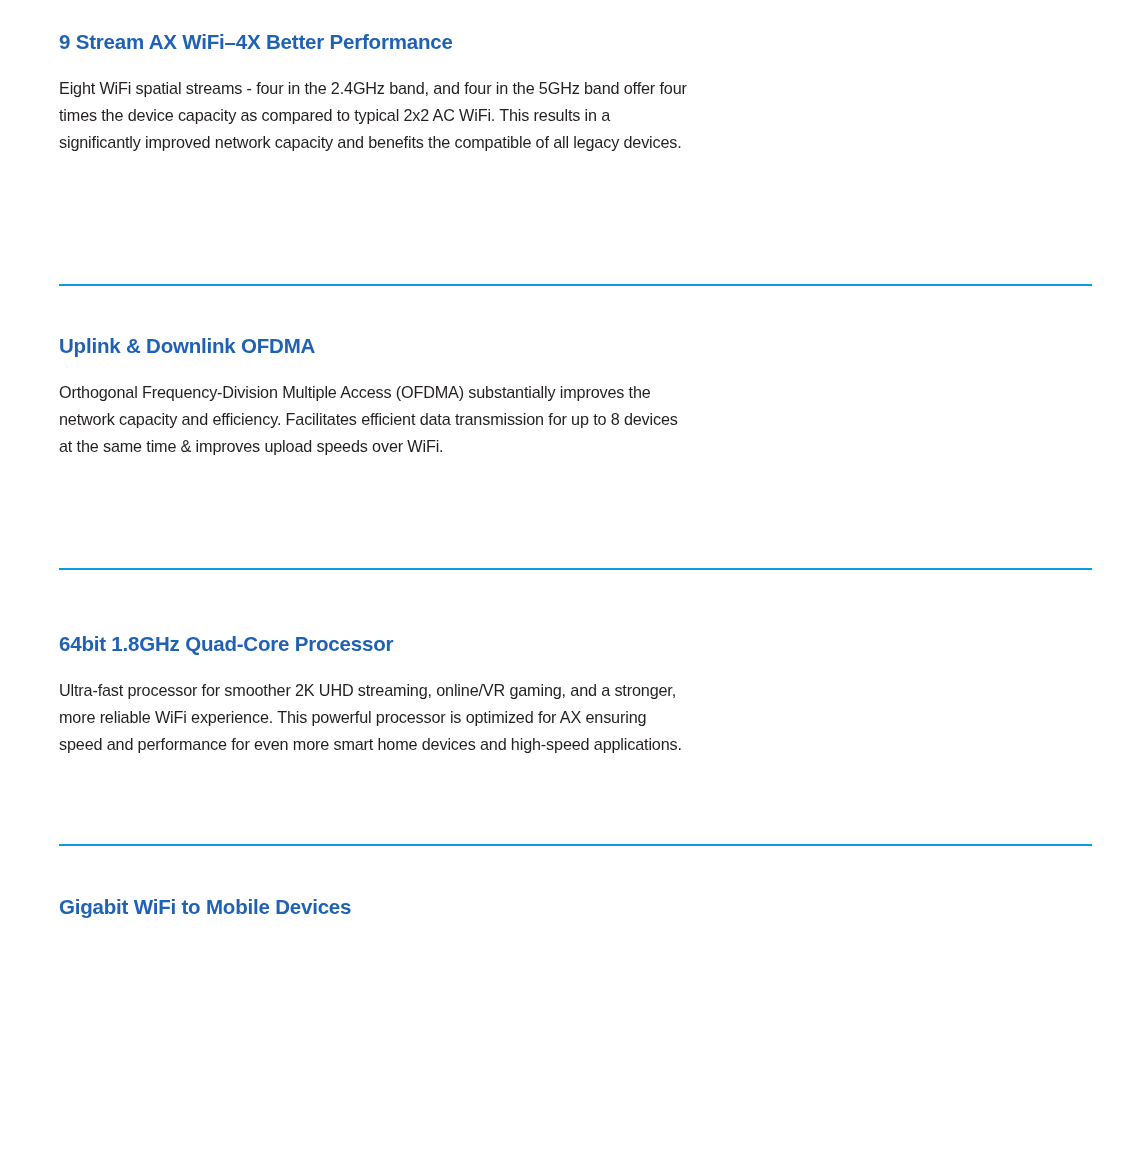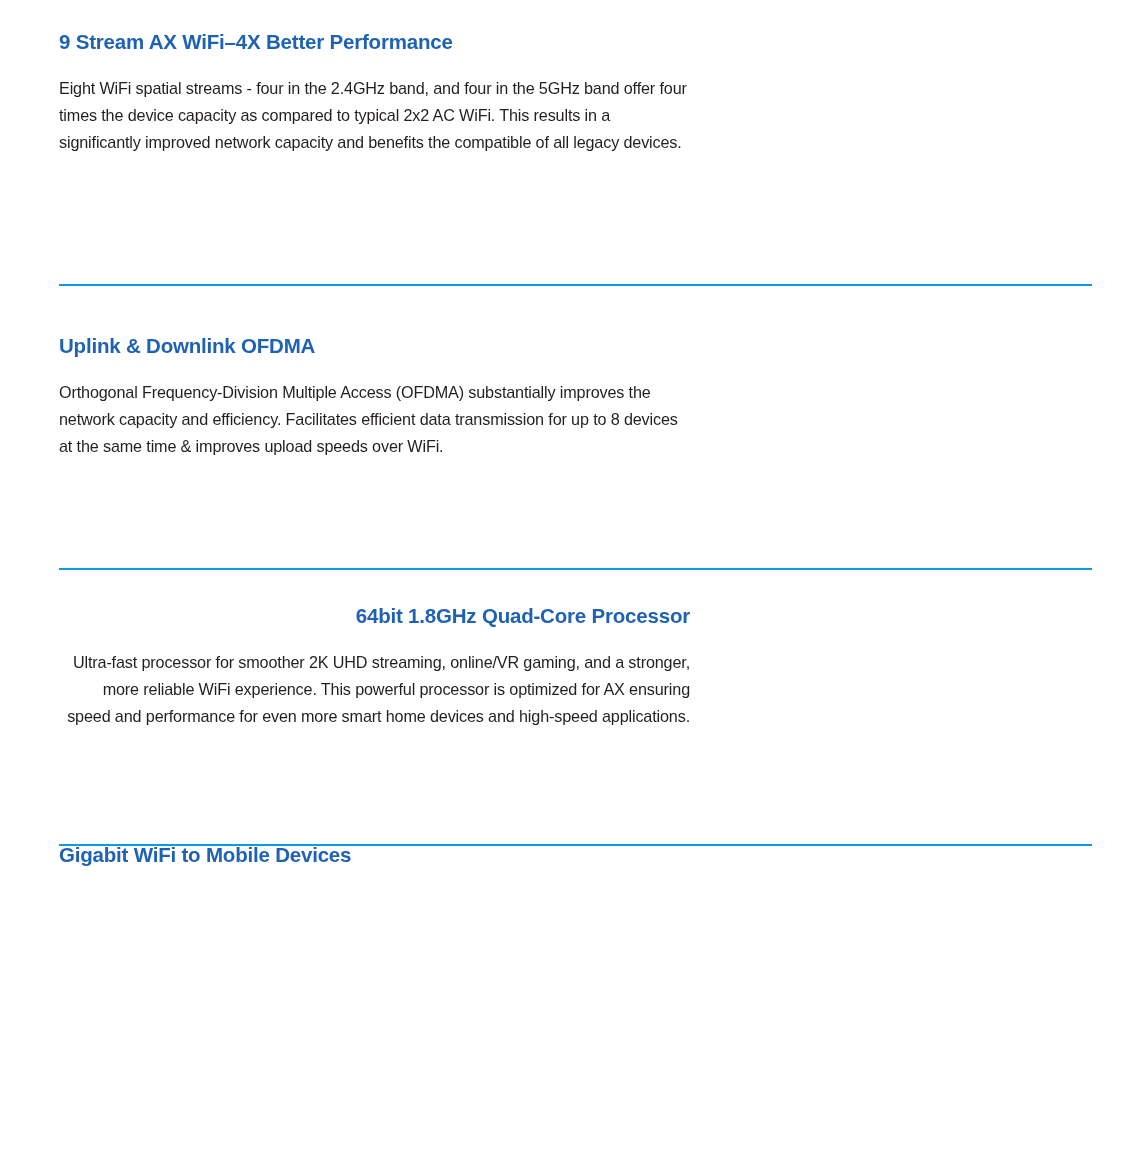--- a/index.html
+++ b/index.html
@@ -66,22 +66,22 @@
     position: absolute;
     left: 59px;
     width: 1033px;
     height: 2px;
     background: #0b9ae5;
   }
 
   
   #sec-1 { position: absolute; left: 0; top: 30px;  width: 1143px; }
   #sec-2 { position: absolute; left: 0; top: 334px; width: 1031px; }
-  #sec-3 { position: absolute; left: 0; top: 604px; width: 908px; text-align: right; }
-  #sec-4 { position: absolute; left: 0; top: 843px; width: 1143px; }
+  #sec-3 { position: absolute; left: 0; top: 632px; width: 908px; }
+  #sec-4 { position: absolute; left: 0; top: 895px; width: 1143px; }
 
   #div-1 { top: 284px; }
   #div-2 { top: 568px; }
   #div-3 { top: 844px; }
 </style>
 </head>
 <body>
 
 <div class="page">
 

